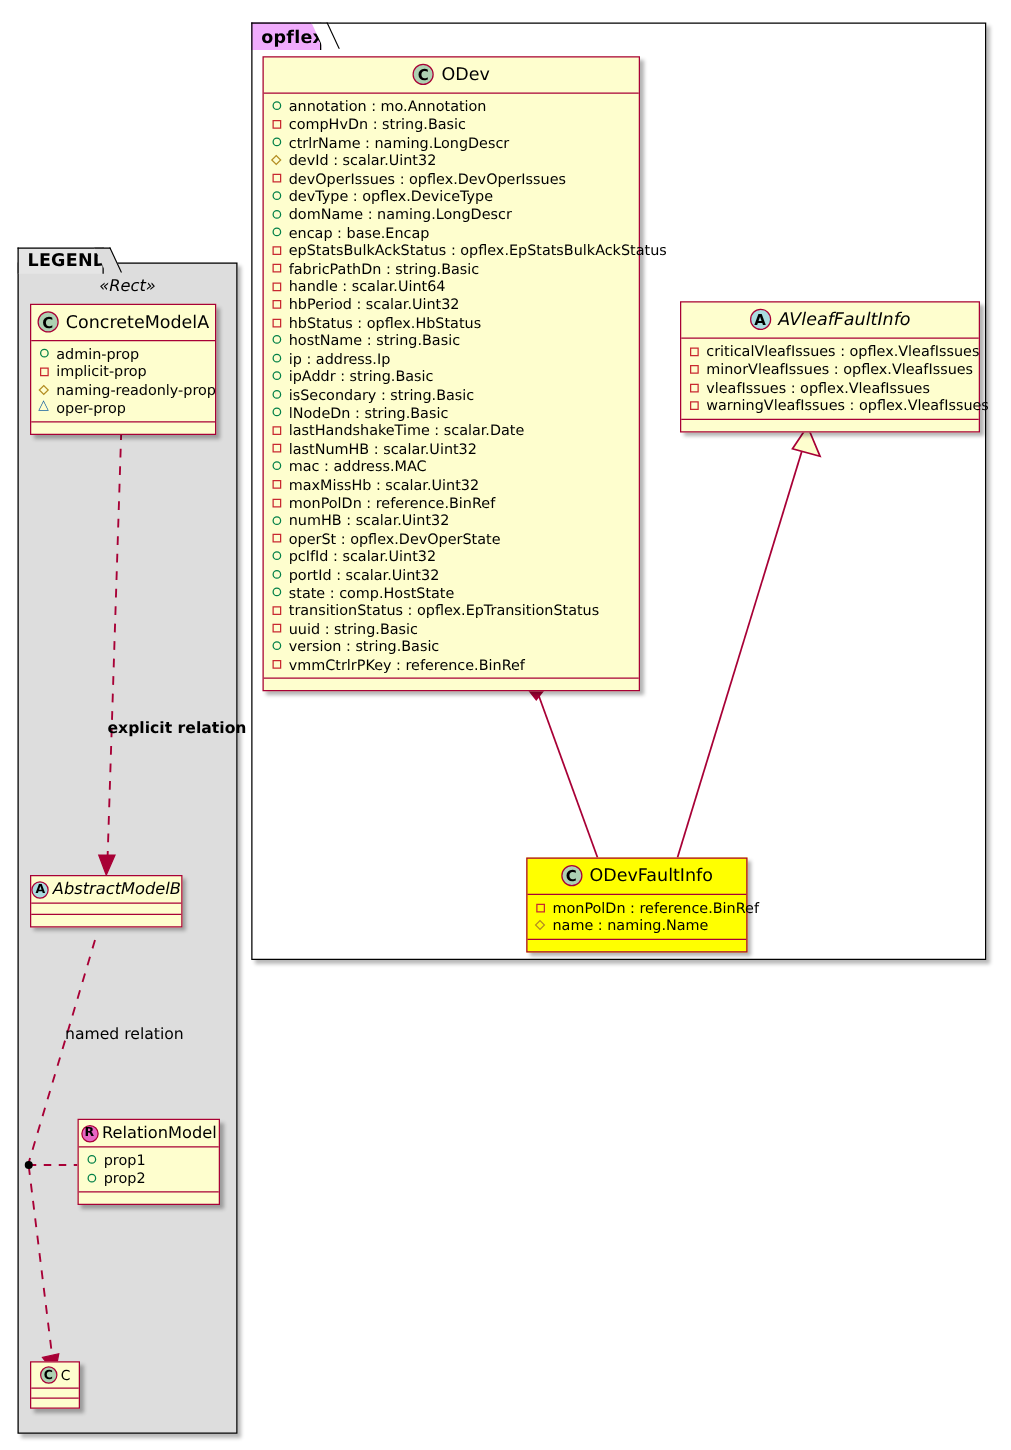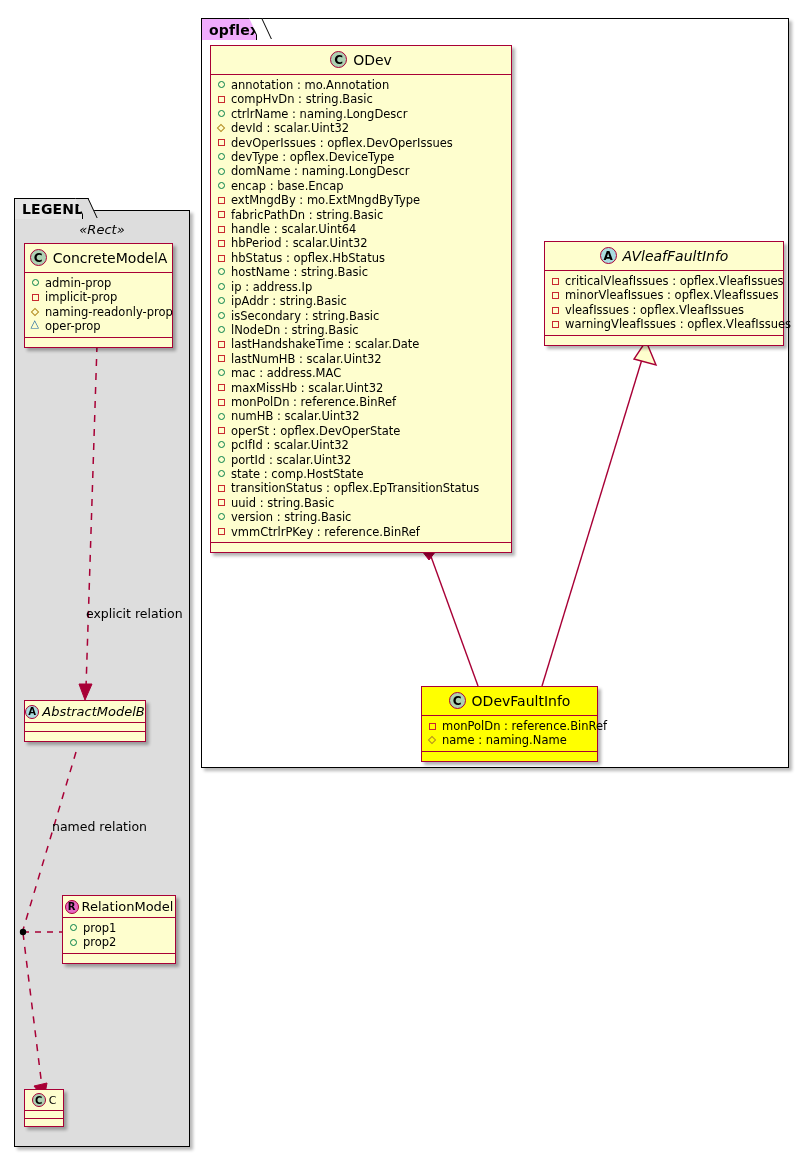--- a/index.html
+++ b/index.html
@@ -190,21 +190,21 @@
   <line x1="97" y1="345" x2="86" y2="688" stroke="#A80036" stroke-width="1.5" stroke-dasharray="7,7"></line>
   <polygon points="85,700 79,684 92,684" fill="#A80036" stroke="#A80036"></polygon>
 
   <line x1="76" y1="752" x2="23" y2="930" stroke="#A80036" stroke-width="1.5" stroke-dasharray="7,7"></line>
   <line x1="23" y1="933" x2="42" y2="1087" stroke="#A80036" stroke-width="1.5" stroke-dasharray="7,7"></line>
   <polygon points="44,1099 34,1086 47,1083" fill="#A80036" stroke="#A80036"></polygon>
   <line x1="23" y1="932" x2="62" y2="932" stroke="#A80036" stroke-width="1.5" stroke-dasharray="6,6"></line>
   <circle cx="23" cy="932" r="3.2" fill="#000000"></circle>
 </svg>
 
-<div class="rel-label" style="left:86px; top:606px;">explicit relation</div>
+<div class="rel-label" style="left:86px; top:574px;font-weight:bold;">explicit relation</div>
 <div class="rel-label" style="left:52px; top:819px;">named relation</div>
 
 <div class="uml" id="odev" style="left:210px; top:45px; width:302px;">
   <div class="uml-head">
     <span class="circ c">C</span>
     <span class="cls-name">ODev</span>
   </div>
   <div class="uml-body">
       <div class="attr">
         <span class="marker pub"></span>
@@ -233,21 +233,21 @@
       <div class="attr">
         <span class="marker pub"></span>
         <span>domName : naming.LongDescr</span>
       </div>
       <div class="attr">
         <span class="marker pub"></span>
         <span>encap : base.Encap</span>
       </div>
       <div class="attr">
         <span class="marker priv"></span>
-        <span>extMngdBy : mo.ExtMngdByType</span>
+        <span>epStatsBulkAckStatus : opflex.EpStatsBulkAckStatus</span>
       </div>
       <div class="attr">
         <span class="marker priv"></span>
         <span>fabricPathDn : string.Basic</span>
       </div>
       <div class="attr">
         <span class="marker priv"></span>
         <span>handle : scalar.Uint64</span>
       </div>
       <div class="attr">

